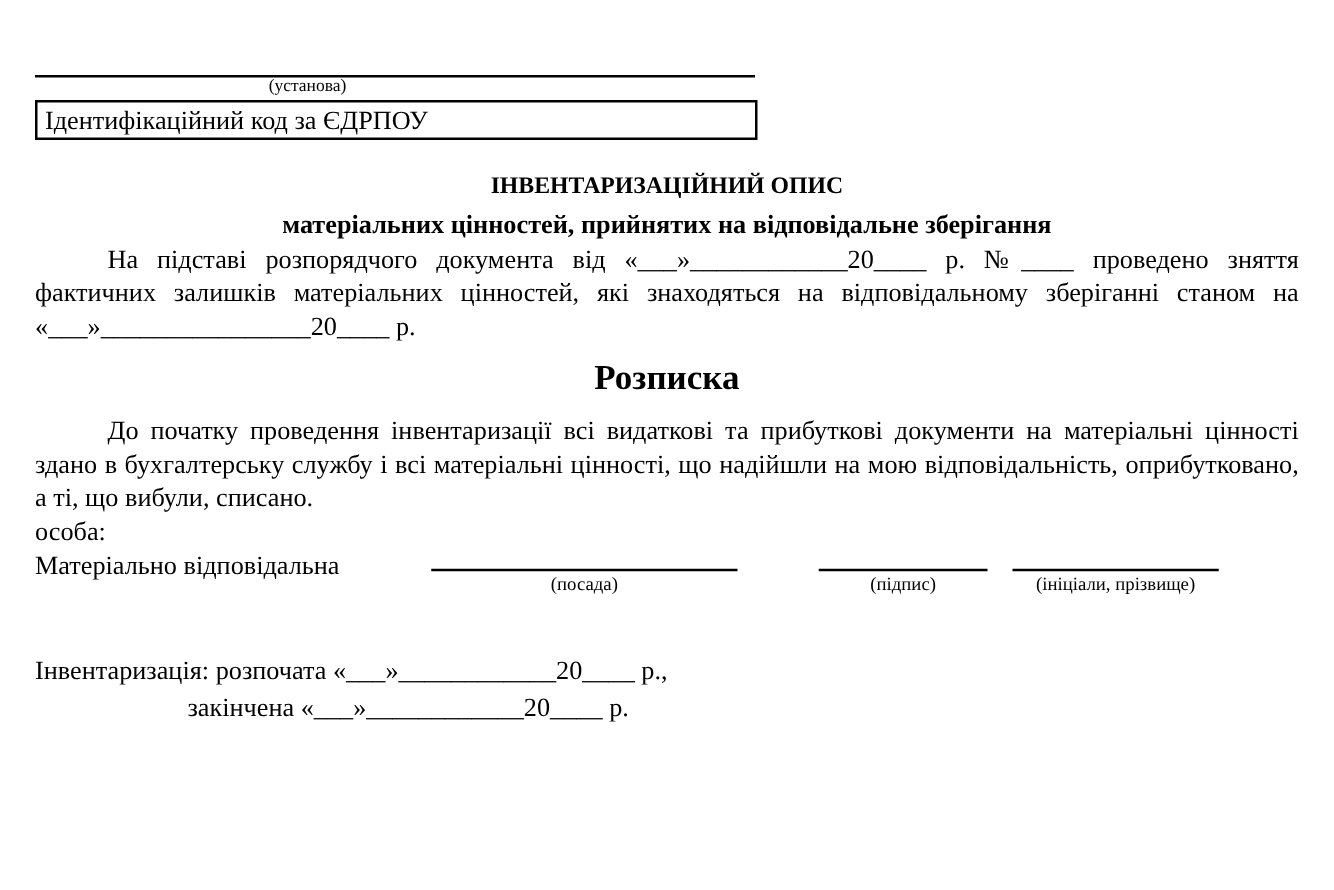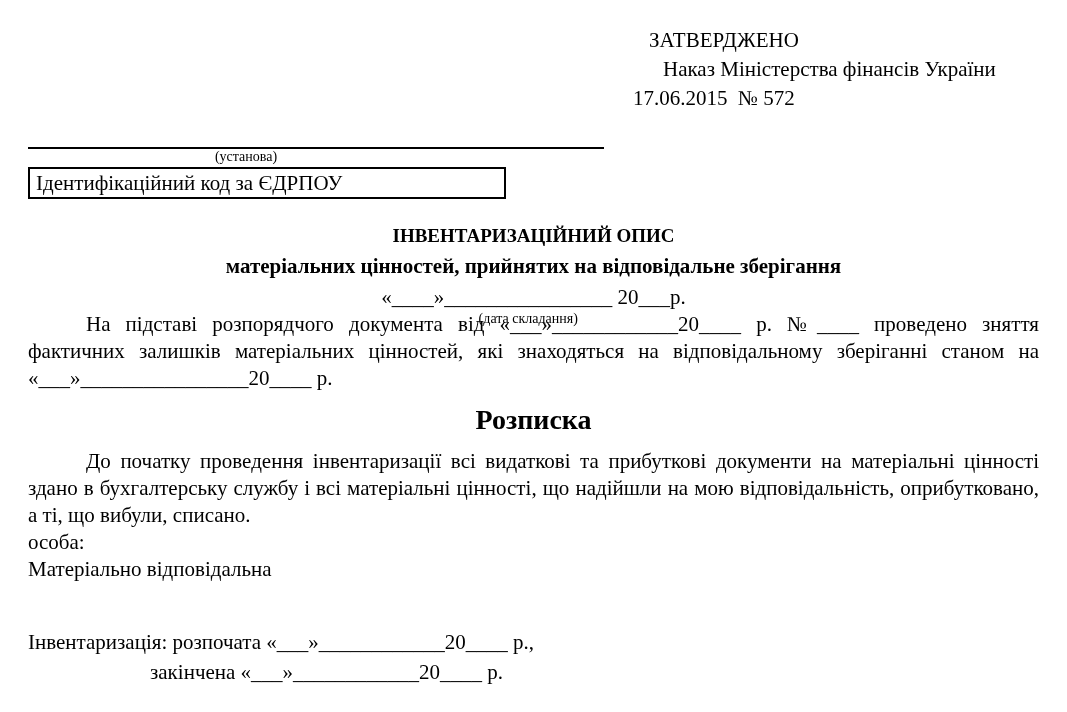--- a/index.html
+++ b/index.html
@@ -40,21 +40,21 @@
   .org-caption {
     width: 576px;
     font-size: 14px;
     line-height: 16px;
     text-align: center;
     transform: translateX(-70px);
   }
 
   
   .id-box {
-    width: 478px;
+    width: 578px;
     border: 2px solid #000;
     display: flex;
     align-items: flex-end;
     margin-top: 2px;
     height: 32px;
     gap: 35px;
   }
   .id-label {
     font-size: 21px;
     line-height: 28px;
@@ -120,25 +120,20 @@
 
   
   .inv-block { margin-top: 44px; font-size: 21px; line-height: 30px; }
   .inv-l2 { padding-left: 122px; }
 </style>
 </head>
 <body>
 
 <div class="page">
 
-  <div class="approval">
-    <div class="l1">ЗАТВЕРДЖЕНО</div>
-    <div class="l2">Наказ Міністерства фінансів України</div>
-    <div class="l3">17.06.2015  № 572</div>
-  </div>
 
   <div class="org-line"></div>
   <div class="org-caption">(установа)</div>
 
   <div class="id-box">
     <div class="id-label">Ідентифікаційний код за ЄДРПОУ</div>
     <div class="id-cells">
         <div class="id-cell"></div>
         <div class="id-cell"></div>
         <div class="id-cell"></div>
@@ -146,34 +141,47 @@
         <div class="id-cell"></div>
         <div class="id-cell"></div>
         <div class="id-cell"></div>
         <div class="id-cell"></div>
       </div>
   </div>
 
   <div class="title-block">
     <div class="title-main">ІНВЕНТАРИЗАЦІЙНИЙ ОПИС</div>
     <div class="title-sub">матеріальних цінностей, прийнятих на відповідальне зберігання</div>
-    <div class="date-line"><span>«____»</span><span class="blank-cap"><span>________________</span><span class="small-cap">(дата складання)</span></span><span> 20___р.</span></div>
   </div>
 
   <div class="para p1">На підставі розпорядчого документа від «___»____________20____ р. №____ проведено зняття фактичних залишків матеріальних цінностей, які знаходяться на відповідальному зберіганні станом на «___»________________20____ р.</div>
 
   <div class="receipt-head">Розписка</div>
 
   <div class="para p2">До початку проведення інвентаризації всі видаткові та прибуткові документи на матеріальні цінності здано в бухгалтерську службу і всі матеріальні цінності, що надійшли на мою відповідальність, оприбутковано, а ті, що вибули, списано.</div>
 
   <div class="responsible-row">
     <div class="resp-label">
       <div>особа:</div>
       <div>Матеріально відповідальна</div>
     </div>
+    <div class="sig-block">
+      <div class="sig-col sig-c1">
+        <div class="sig-line"></div>
+        <div class="sig-caption">(посада)</div>
+      </div>
+      <div class="sig-col sig-c2">
+        <div class="sig-line"></div>
+        <div class="sig-caption">(підпис)</div>
+      </div>
+      <div class="sig-col sig-c3">
+        <div class="sig-line"></div>
+        <div class="sig-caption">(ініціали, прізвище)</div>
+      </div>
+    </div>
   </div>
 
   <div class="inv-block">
     <div class="inv-l1">Інвентаризація: розпочата «___»____________20____ р.,</div>
     <div class="inv-l2">закінчена «___»____________20____ р.</div>
   </div>
 
 </div>
 
 </body></html>

